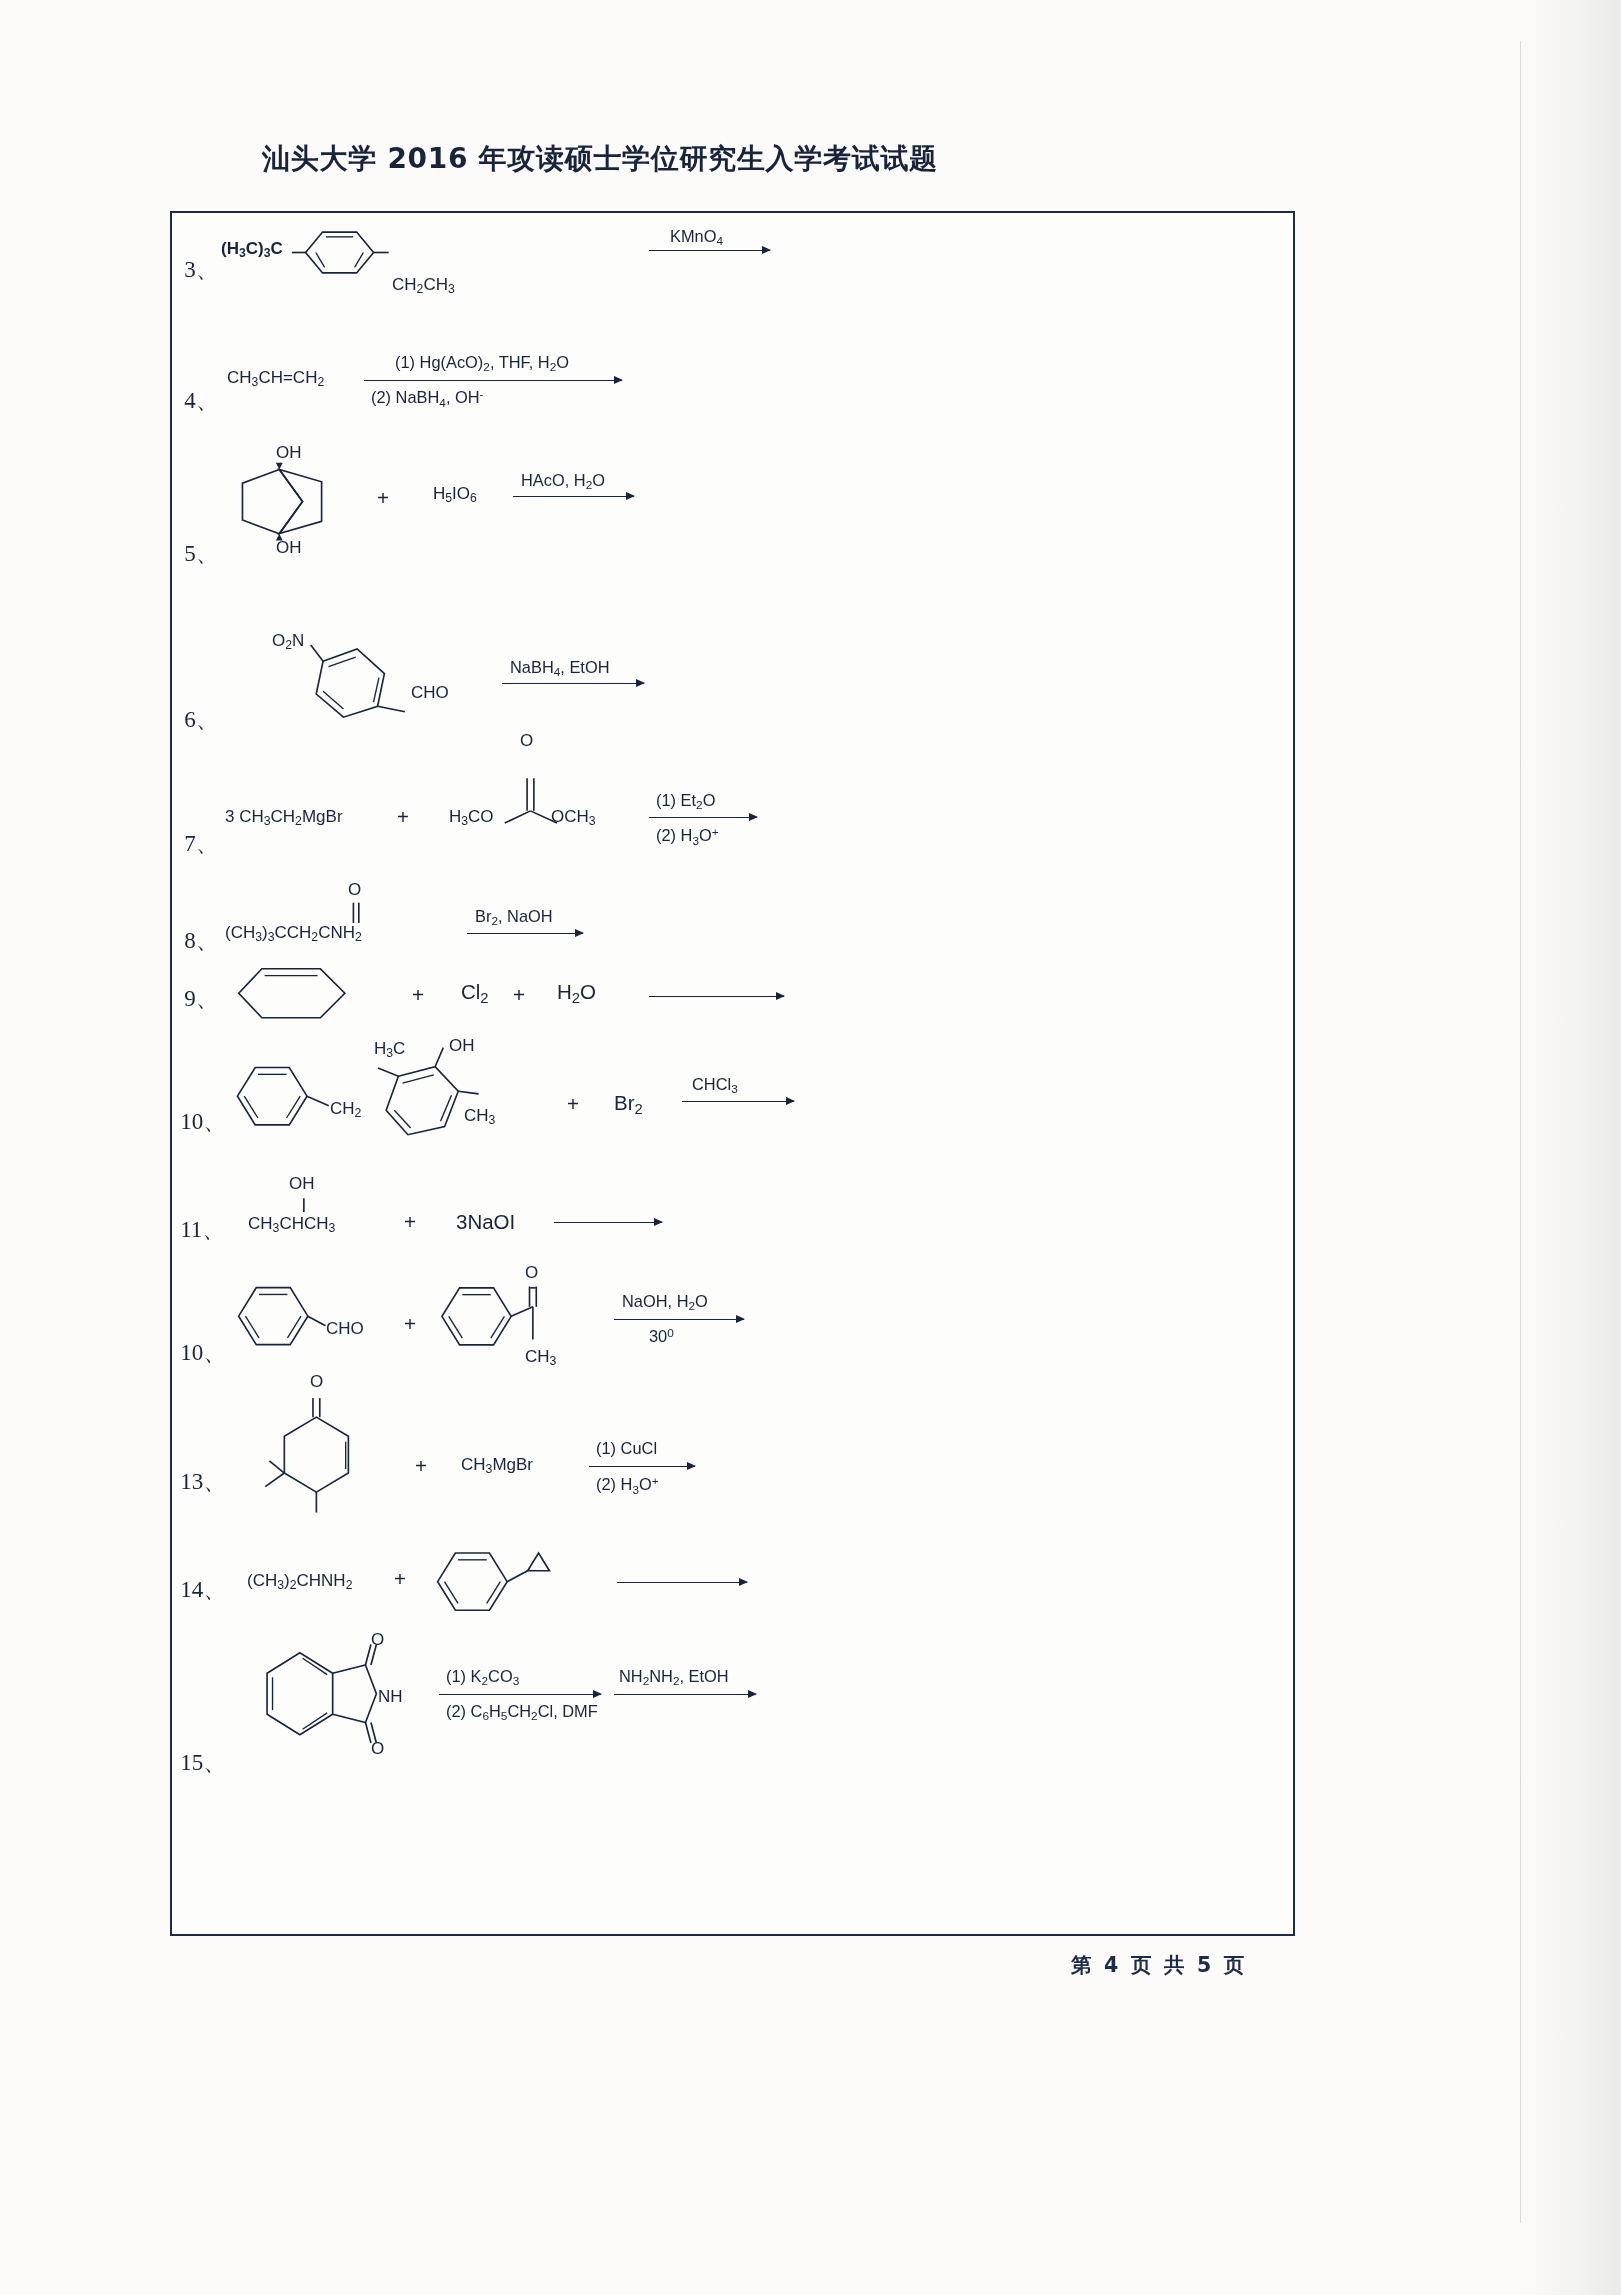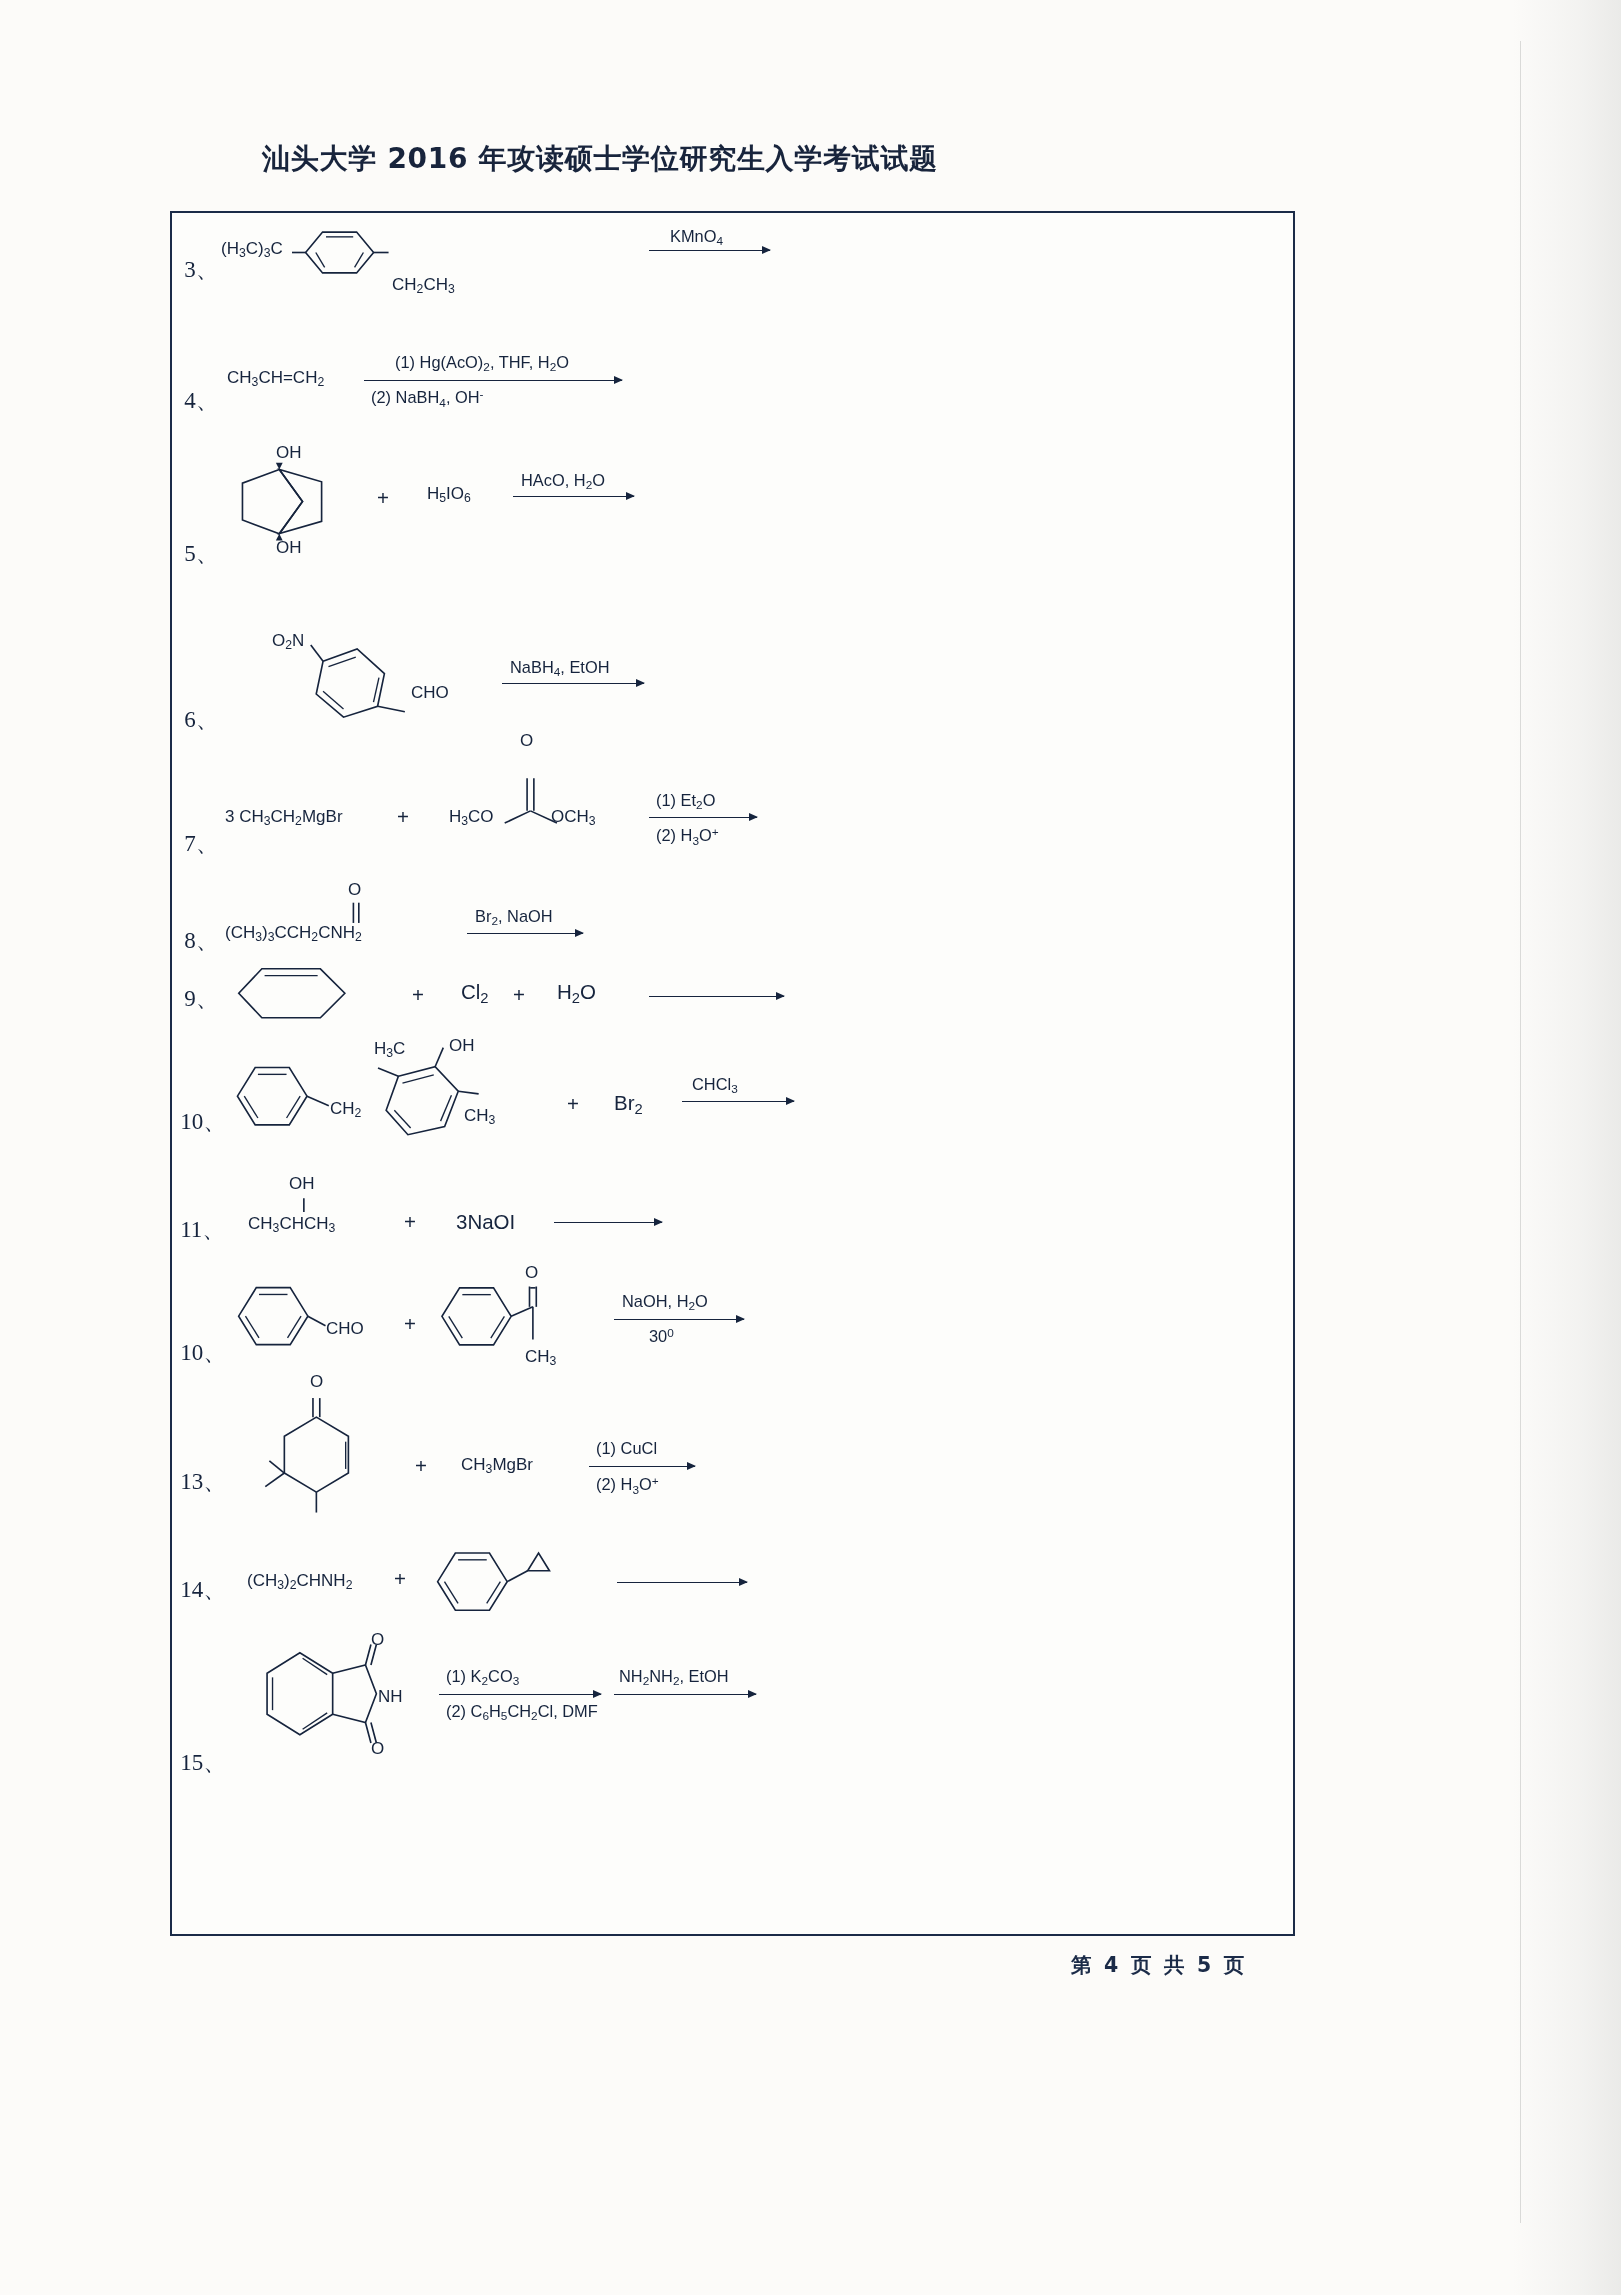--- a/index.html
+++ b/index.html
@@ -134,21 +134,21 @@
   <div class="scan-line"></div>
 
   <div class="title">
     <span class="title-inner">汕头大学 2016 年攻读硕士学位研究生入学考试试题</span>
   </div>
 
   <div class="frame">
 
     <div class="item">
       <div class="num" style="left:12.3px; top:41px;">3、</div>
-      <div class="chem" style="left:49px; top:26px;">(H<sub>3</sub>C)<sub>3</sub>C</div>
+      <div class="chem" style="left:49px; top:26px;font-weight:bold;">(H<sub>3</sub>C)<sub>3</sub>C</div>
       <div class="chem" style="left:220px; top:26px;margin-top:36px;">CH<sub>2</sub>CH<sub>3</sub></div>
 
       <svg style="left:120px; top:12.3px;" width="102" height="55" viewBox="0 0 150 80">
         <polygon class="bond" points="20,40 45,10 95,10 120,40 95,70 45,70"></polygon>
         <line class="bond-thin" x1="50" y1="17" x2="90" y2="17"></line>
         <line class="bond-thin" x1="105" y1="40" x2="92" y2="62"></line>
         <line class="bond-thin" x1="35" y1="40" x2="48" y2="62"></line>
         <line class="bond" x1="0" y1="40" x2="20" y2="40"></line>
         <line class="bond" x1="120" y1="40" x2="142" y2="40"></line>
       </svg>
@@ -169,21 +169,21 @@
       <div class="chem" style="left:104px; top:230px;">OH</div>
       <div class="chem" style="left:104px; top:325px;">OH</div>
 
       <svg style="left:65px; top:251px;" width="116" height="82" viewBox="0 0 170 120">
         <polygon class="bond" points="62,8 8,28 8,82 62,102 96,55"></polygon>
         <polygon class="bond" points="62,8 96,55 62,102 124,84 124,26"></polygon>
         <polygon class="wedge" points="62,8 57,-2 67,-2"></polygon>
         <polygon class="wedge" points="62,102 57,112 67,112"></polygon>
       </svg>
       <div class="plus" style="left:205px; top:273px;">+</div>
-      <div class="chem" style="left:255px; top:271px;">H<sub>5</sub>IO<sub>6</sub></div>
+      <div class="chem" style="left:261px; top:271px;">H<sub>5</sub>IO<sub>6</sub></div>
       <div class="arrow" style="left:341px; top:283px; width:121px;"></div>
       <div class="above" style="left:349px; top:258px;">HAcO, H<sub>2</sub>O</div>
     </div>
 
     <div class="item">
       <div class="num" style="left:12.3px; top:491px;">6、</div>
       <div class="chem" style="left:100px; top:418px;">O<sub>2</sub>N</div>
       <div class="chem" style="left:239px; top:470px;">CHO</div>
       <svg style="left:136px; top:436px;" width="116" height="75" viewBox="0 0 170 110">
         <polygon class="bond" points="22,18 72,0 112,36 102,84 52,100 12,66"></polygon>

